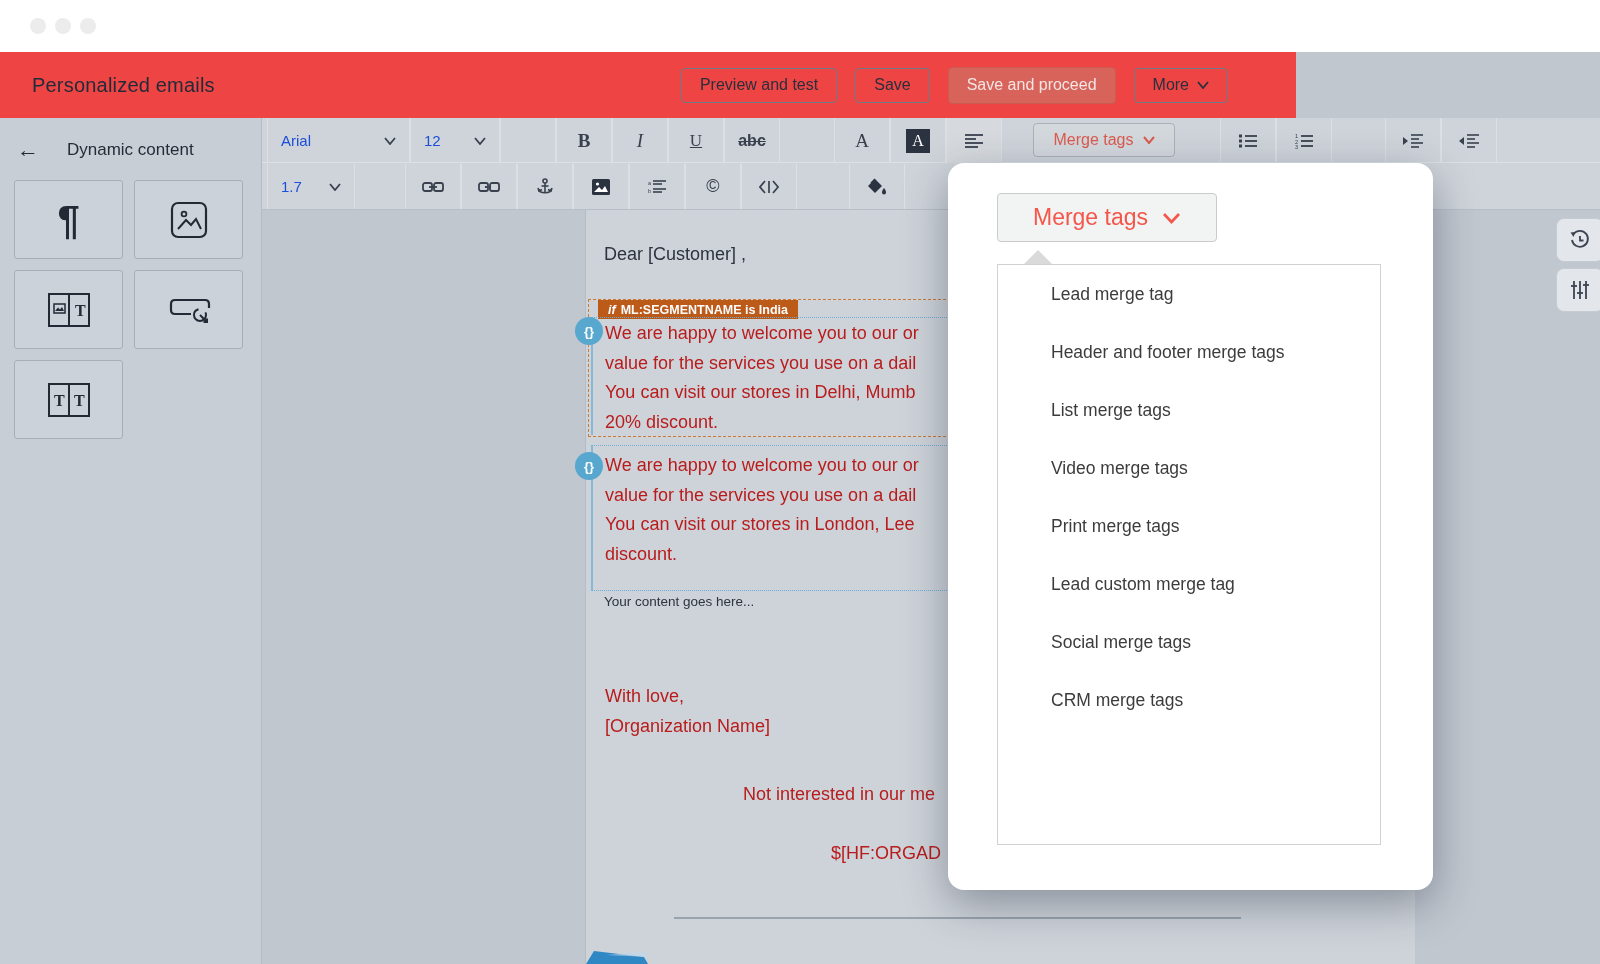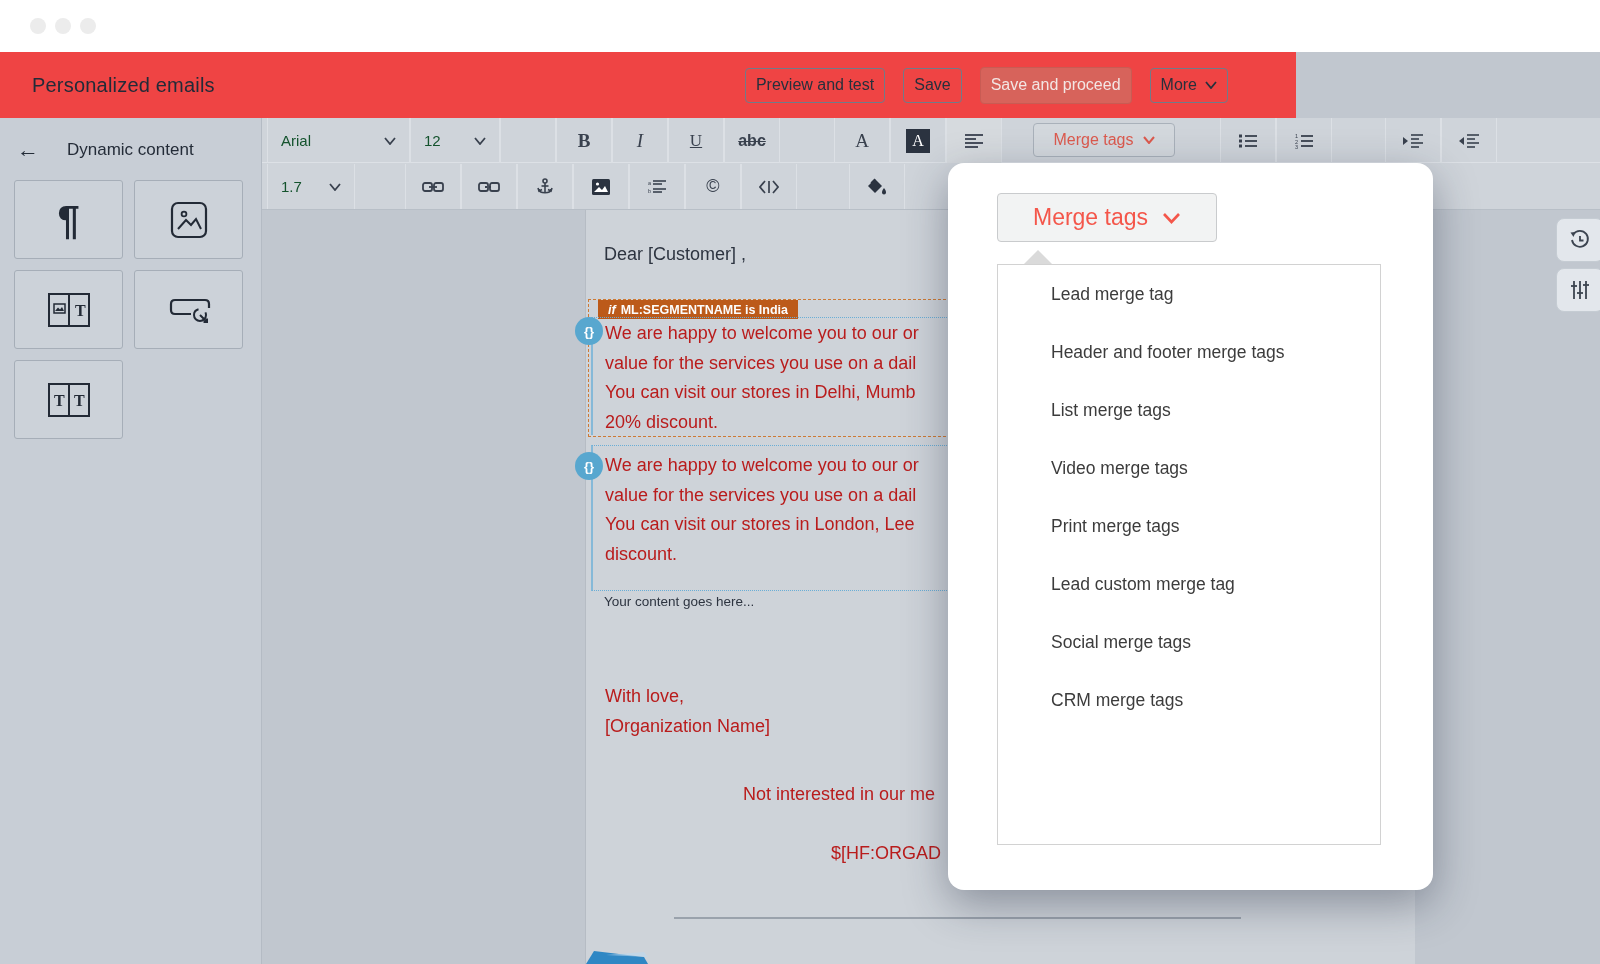--- a/index.html
+++ b/index.html
@@ -8,35 +8,35 @@
 
   
   .top-strip { position:absolute; left:0; top:0; width:1600px; height:52px; background:#ffffff; }
   .win-dot { position:absolute; top:18px; width:16px; height:16px; border-radius:50%; background:#ececec; }
 
   
   .header { position:absolute; left:0; top:52px; width:1296px; height:66px; background:#ef4444; }
   .page-title { position:absolute; left:32px; top:0; height:66px; display:flex; align-items:center;
                 font-size:20px; font-weight:500; color:#222b38; letter-spacing:.2px; }
   .header-actions { position:absolute; right:68px; top:0; height:66px; display:flex; align-items:center; gap:18px; }
-  .btn { height:35px; padding:0 10px; border:1px solid #707b89; border-radius:4px; background:transparent;
+  .btn { height:35px; padding:0 18px; border:1px solid #707b89; border-radius:4px; background:transparent;
          color:#27303c; font-size:16px; display:flex; align-items:center; gap:8px; cursor:pointer; white-space:nowrap; }
   .btn.primary { background:#d7635b; border-color:#c95b53; color:#f3e6e4; height:37px; }
   .chev { width:12px; height:8px; }
 
   
   .toolbar { position:absolute; left:262px; top:118px; width:1338px; height:92px; background:#cfd4da;
              border-bottom:1px solid #b8bfc7; }
   .tb-row { position:absolute; left:0; width:1338px; height:45px; }
   .tb-row.r1 { top:0; border-bottom:1px solid #dde1e6; }
   .tb-row.r2 { top:46px; }
   .cell { position:absolute; top:0; height:45px; display:flex; align-items:center; justify-content:center;
           border-left:1px solid #dce0e5; border-right:1px solid #dce0e5; color:#39414e; }
   .cell.light { background:#d6dade; }
-  .tb-label { font-size:15px; color:#14532d; }
+  .tb-label { font-size:15px; color:#1d4ed8; }
   .select-cell { justify-content:space-between; padding:0 13px; }
   .glyph-b { font-weight:bold; font-size:19px; font-family:"Liberation Serif",serif; }
   .glyph-i { font-style:italic; font-size:19px; font-family:"Liberation Serif",serif; }
   .glyph-u { text-decoration:underline; font-size:17px; font-family:"Liberation Serif",serif; }
   .glyph-s { text-decoration:line-through; font-weight:bold; font-size:16px; }
   .glyph-a { font-size:19px; font-family:"Liberation Serif",serif; }
   .a-inv { width:24px; height:24px; background:#2b3340; color:#fff; display:flex; align-items:center;
            justify-content:center; font-size:16px; font-family:"Liberation Serif",serif; }
   .glyph-c { font-size:18px; }
   .mt-btn-toolbar { position:absolute; left:771px; top:5px; width:142px; height:34px; border:1px solid #a9b1ba;

